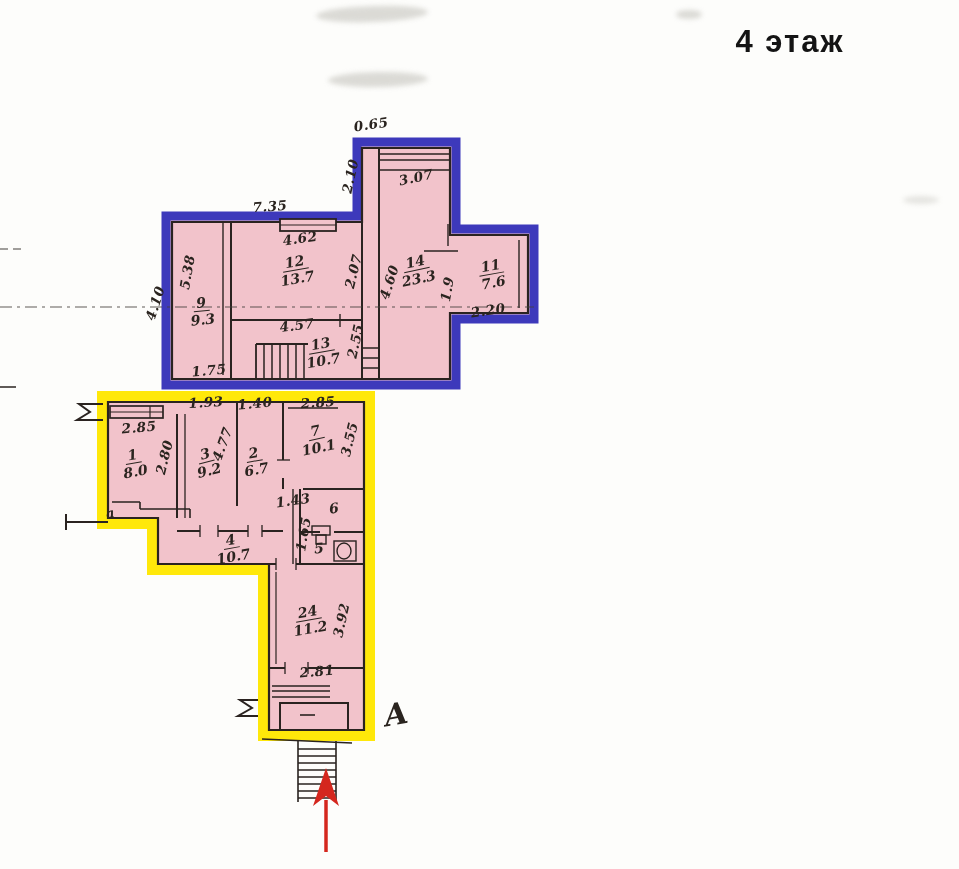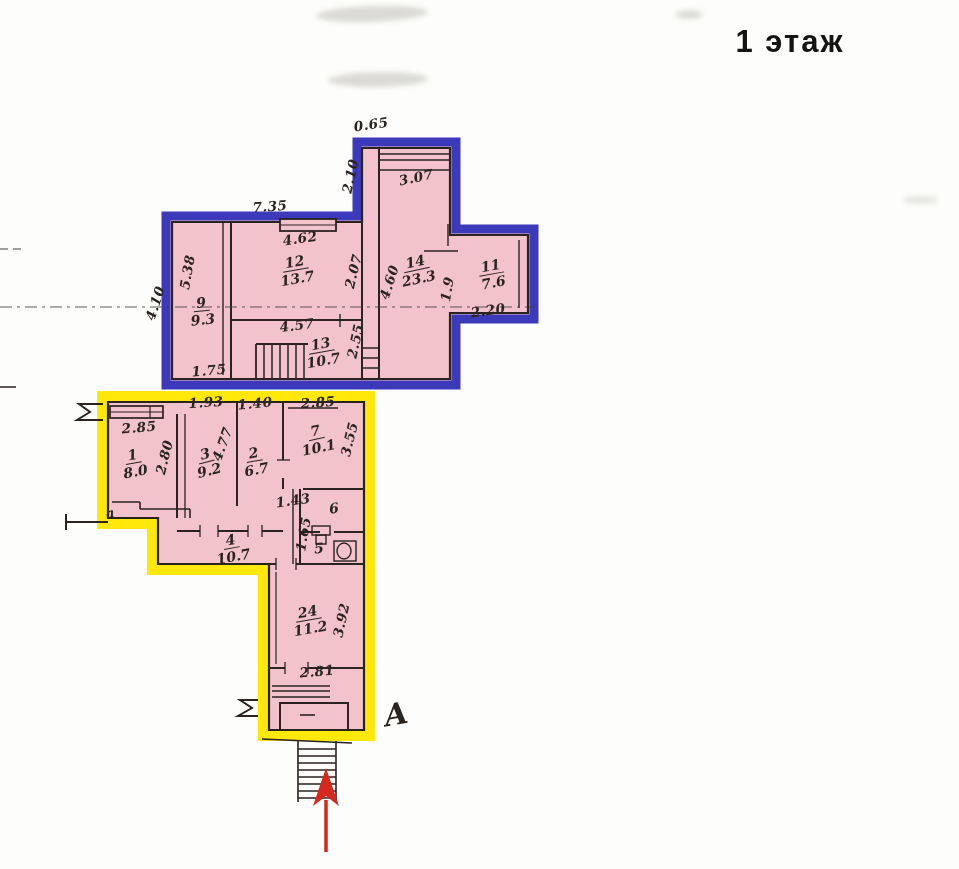--- a/index.html
+++ b/index.html
@@ -122,21 +122,21 @@
       <path d="M0,249 H26" stroke-width="1.2" stroke-dasharray="8,5"></path>
       <path d="M0,307 H534" stroke-width="1.1" stroke-dasharray="12,5,3,5" opacity=".85"></path>
     </g>
 
     <g>
       <path d="M326,800 V852" stroke="#d4271e" stroke-width="3.5" fill="none"></path>
       <polygon points="326,768 313,806 326,796 339,806" fill="#d4271e"></polygon>
     </g>
   </svg>
 
-  <div class="title" style="left:790px;top:42px;">1 этаж</div>
+  <div class="title" style="left:790px;top:42px;">4 этаж</div>
 
   <div class="dim" style="left:371px;top:124px;--rot:-8deg;">0.65</div>
   <div class="dim" style="left:416px;top:177px;--rot:-12deg;">3.07</div>
   <div class="dim" style="left:350px;top:176px;--rot:-78deg;">2.10</div>
   <div class="dim" style="left:270px;top:206px;--rot:-4deg;">7.35</div>
   <div class="dim" style="left:300px;top:238px;--rot:-8deg;">4.62</div>
   <div class="dim" style="left:353px;top:271px;--rot:-76deg;">2.07</div>
   <div class="dim" style="left:389px;top:282px;--rot:-72deg;">4.60</div>
   <div class="dim" style="left:187px;top:272px;--rot:-80deg;">5.38</div>
   <div class="dim" style="left:155px;top:303px;--rot:-72deg;">4.10</div>

